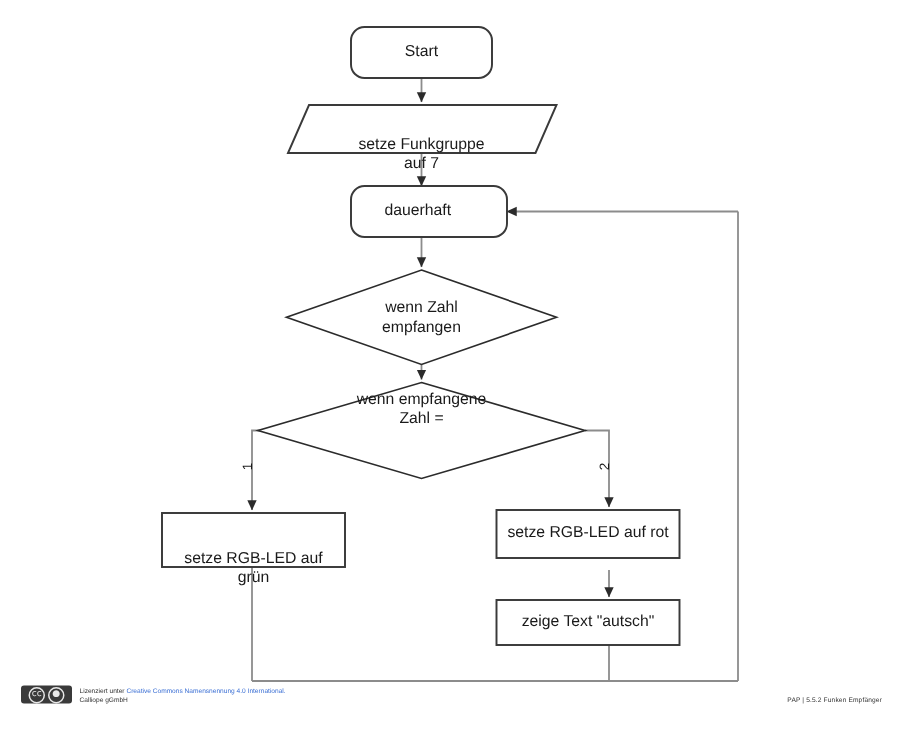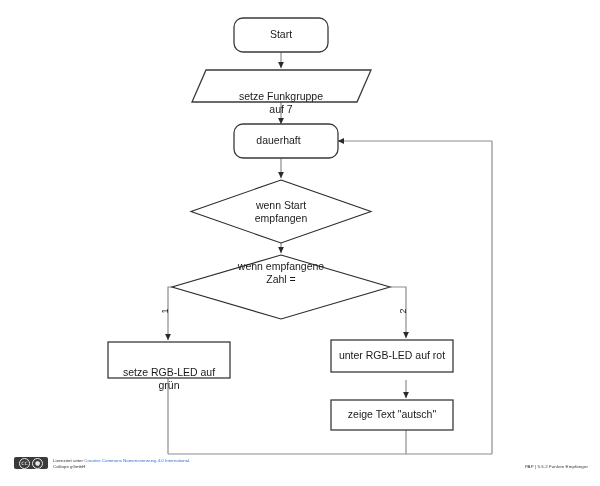--- a/index.html
+++ b/index.html
@@ -144,30 +144,30 @@
   <rect x="331" y="400" width="122" height="30" fill="#ffffff" stroke="#3a3a3a" stroke-width="1.3"></rect>
 </svg>
 
 <div class="node-label" style="left:234px; top:28px; width:94px;">Start</div>
 
 <div class="node-label" style="left:191px; top:66px; width:180px;margin-top:24px;">setze Funkgruppe
 auf 7</div>
 
 <div class="node-label" style="left:234px; top:134px; width:89px;">dauerhaft</div>
 
-<div class="node-label" style="left:201px; top:199px; width:160px;">wenn Start
+<div class="node-label" style="left:201px; top:199px; width:160px;">wenn Zahl
 empfangen</div>
 
 <div class="node-label" style="left:191px; top:260px; width:180px;">wenn empfangene
 Zahl =</div>
 
 <div class="node-label" style="left:110px; top:366px; width:118px;">setze RGB-LED auf
 grün</div>
 
-<div class="node-label" style="left:333px; top:349px; width:118px;">unter RGB-LED auf rot</div>
+<div class="node-label" style="left:333px; top:349px; width:118px;">setze RGB-LED auf rot</div>
 
 <div class="node-label" style="left:333px; top:408px; width:118px;">zeige Text "autsch"</div>
 
 <div class="branch-num" style="left:160px; top:306px; width:10px; text-align:center;">1</div>
 
 <div class="branch-num" style="left:398px; top:306px; width:10px; text-align:center;">2</div>
 
 <div id="footer-left">
   <div class="cc-badge">
     <span class="cc-circle">cc</span>

